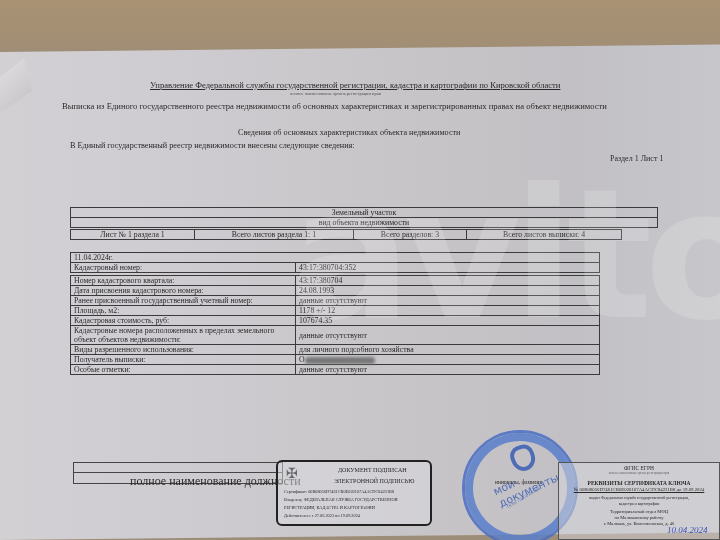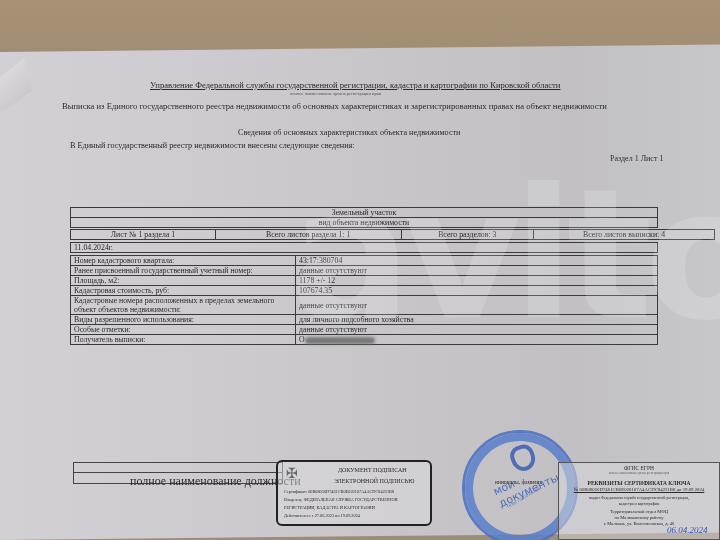--- a/index.html
+++ b/index.html
@@ -15,23 +15,23 @@
   .org{left:150px;top:80px;font-size:8.6px;text-decoration:underline;}
   .org-sub{left:290px;top:91px;font-size:4.5px;color:#555;}
   .title1{left:62px;top:101px;font-size:8.6px;}
   .title2{left:232px;top:128px;font-size:8.2px;padding-left:6px;}
   .intro{left:70px;top:141px;font-size:8.2px;}
   .razdel{left:610px;top:154px;font-size:8px;}
   table{border-collapse:collapse;position:absolute;font-size:7.8px;margin-top:43px;}
   td{border:1px solid #3a3a3a;padding:0 3px;line-height:9px;vertical-align:top;}
   .t-head{left:70px;top:164px;width:588px;}
   .t-head td{text-align:center;}
-  .t-list{left:70px;top:186px;width:645px;}
+  .t-list{left:70px;top:186px;width:552px;}
   .t-list td{text-align:center;}
-  .t-main{left:70px;top:199px;width:588px;}
+  .t-main{left:70px;top:209px;width:530px;}
   .t-main td.l{width:218px;}
   .sig-lines{position:absolute;left:73px;top:462px;width:208px;height:20px;border:1px solid #444;border-bottom:1px solid #444;}
   .sig-lines:after{content:"";position:absolute;left:0;top:9px;width:100%;border-top:1px solid #444;}
   .pos-label{left:130px;top:474px;font-size:12px;}
   .ecp{position:absolute;left:276px;top:460px;width:152px;height:62px;border:2px solid #222;border-radius:6px;
     background:rgba(220,220,225,.5);}
   .ecp .emb{position:absolute;left:8px;top:3px;font-size:14px;color:#666;}
   .ecp .h1{position:absolute;left:60px;top:5px;font-size:6px;}
   .ecp .h2{position:absolute;left:56px;top:16px;font-size:6px;}
   .ecp .r{position:absolute;left:6px;font-size:4.3px;white-space:nowrap;}
@@ -91,25 +91,33 @@
   </tr>
 </tbody>
   </table>
 
 <table class="t-main">
   <tbody>
       <tr>
         <td colspan="2">11.04.2024г.</td>
       </tr>
   <tr>
+    <td class="l">Кадастровый номер:</td>
+    <td>43:17:380704:352</td>
+  </tr>
+  <tr>
         <td colspan="2" style="height:2px;padding:0;border-left:none;border-right:none;"></td>
       </tr>
   <tr>
         <td class="l">Номер кадастрового квартала:</td>
         <td>43:17:380704</td>
+      </tr>
+  <tr>
+        <td class="l">Дата присвоения кадастрового номера:</td>
+        <td>24.08.1993</td>
       </tr>
   <tr>
         <td class="l">Ранее присвоенный государственный учетный номер:</td>
         <td>данные отсутствуют</td>
       </tr>
   <tr>
         <td class="l">Площадь, м2:</td>
         <td>1178 +/- 12</td>
       </tr>
   <tr>
@@ -118,26 +126,26 @@
       </tr>
   <tr>
         <td class="l" style="white-space:normal">Кадастровые номера расположенных в пределах земельного объект объектов недвижимости:</td>
         <td style="vertical-align:middle">данные отсутствуют</td>
       </tr>
   <tr>
         <td class="l">Виды разрешенного использования:</td>
         <td>для личного подсобного хозяйства</td>
       </tr>
   <tr>
+        <td class="l">Получатель выписки:</td>
+        <td><span>О</span><span class="redact"></span></td>
+      </tr>
+  <tr>
         <td class="l">Особые отметки:</td>
         <td>данные отсутствуют</td>
-      </tr>
-  <tr>
-        <td class="l">Получатель выписки:</td>
-        <td><span>О</span><span class="redact"></span></td>
       </tr>
 </tbody>
   </table>
 
 <div class="watermark">avito</div>
 
 <div class="sig-lines"></div>
 <div class="txt pos-label">полное наименование должности</div>
 
 <div class="ecp">
@@ -161,14 +169,14 @@
 <div class="cert">
   <div class="c c1">ФГИС ЕГРН</div>
   <div class="c c2">полное наименование органа регистрации прав</div>
   <div class="c c3">РЕКВИЗИТЫ СЕРТИФИКАТА КЛЮЧА</div>
   <div class="c c4">№ 00B08056D7461CB0E020107A4ACDC84231B8 до 19.09.2024</div>
   <div class="c c5">выдан Федеральная служба государственной регистрации,</div>
   <div class="c c6">кадастра и картографии</div>
   <div class="c c7">Территориальный отдел МФЦ</div>
   <div class="c c8">по Малмыжскому району</div>
   <div class="c c9">г. Малмыж, ул. Комсомольская, д. 46</div>
-  <div class="sign">06.04.2024</div>
+  <div class="sign">10.04.2024</div>
 </div>
 
 </body></html>

